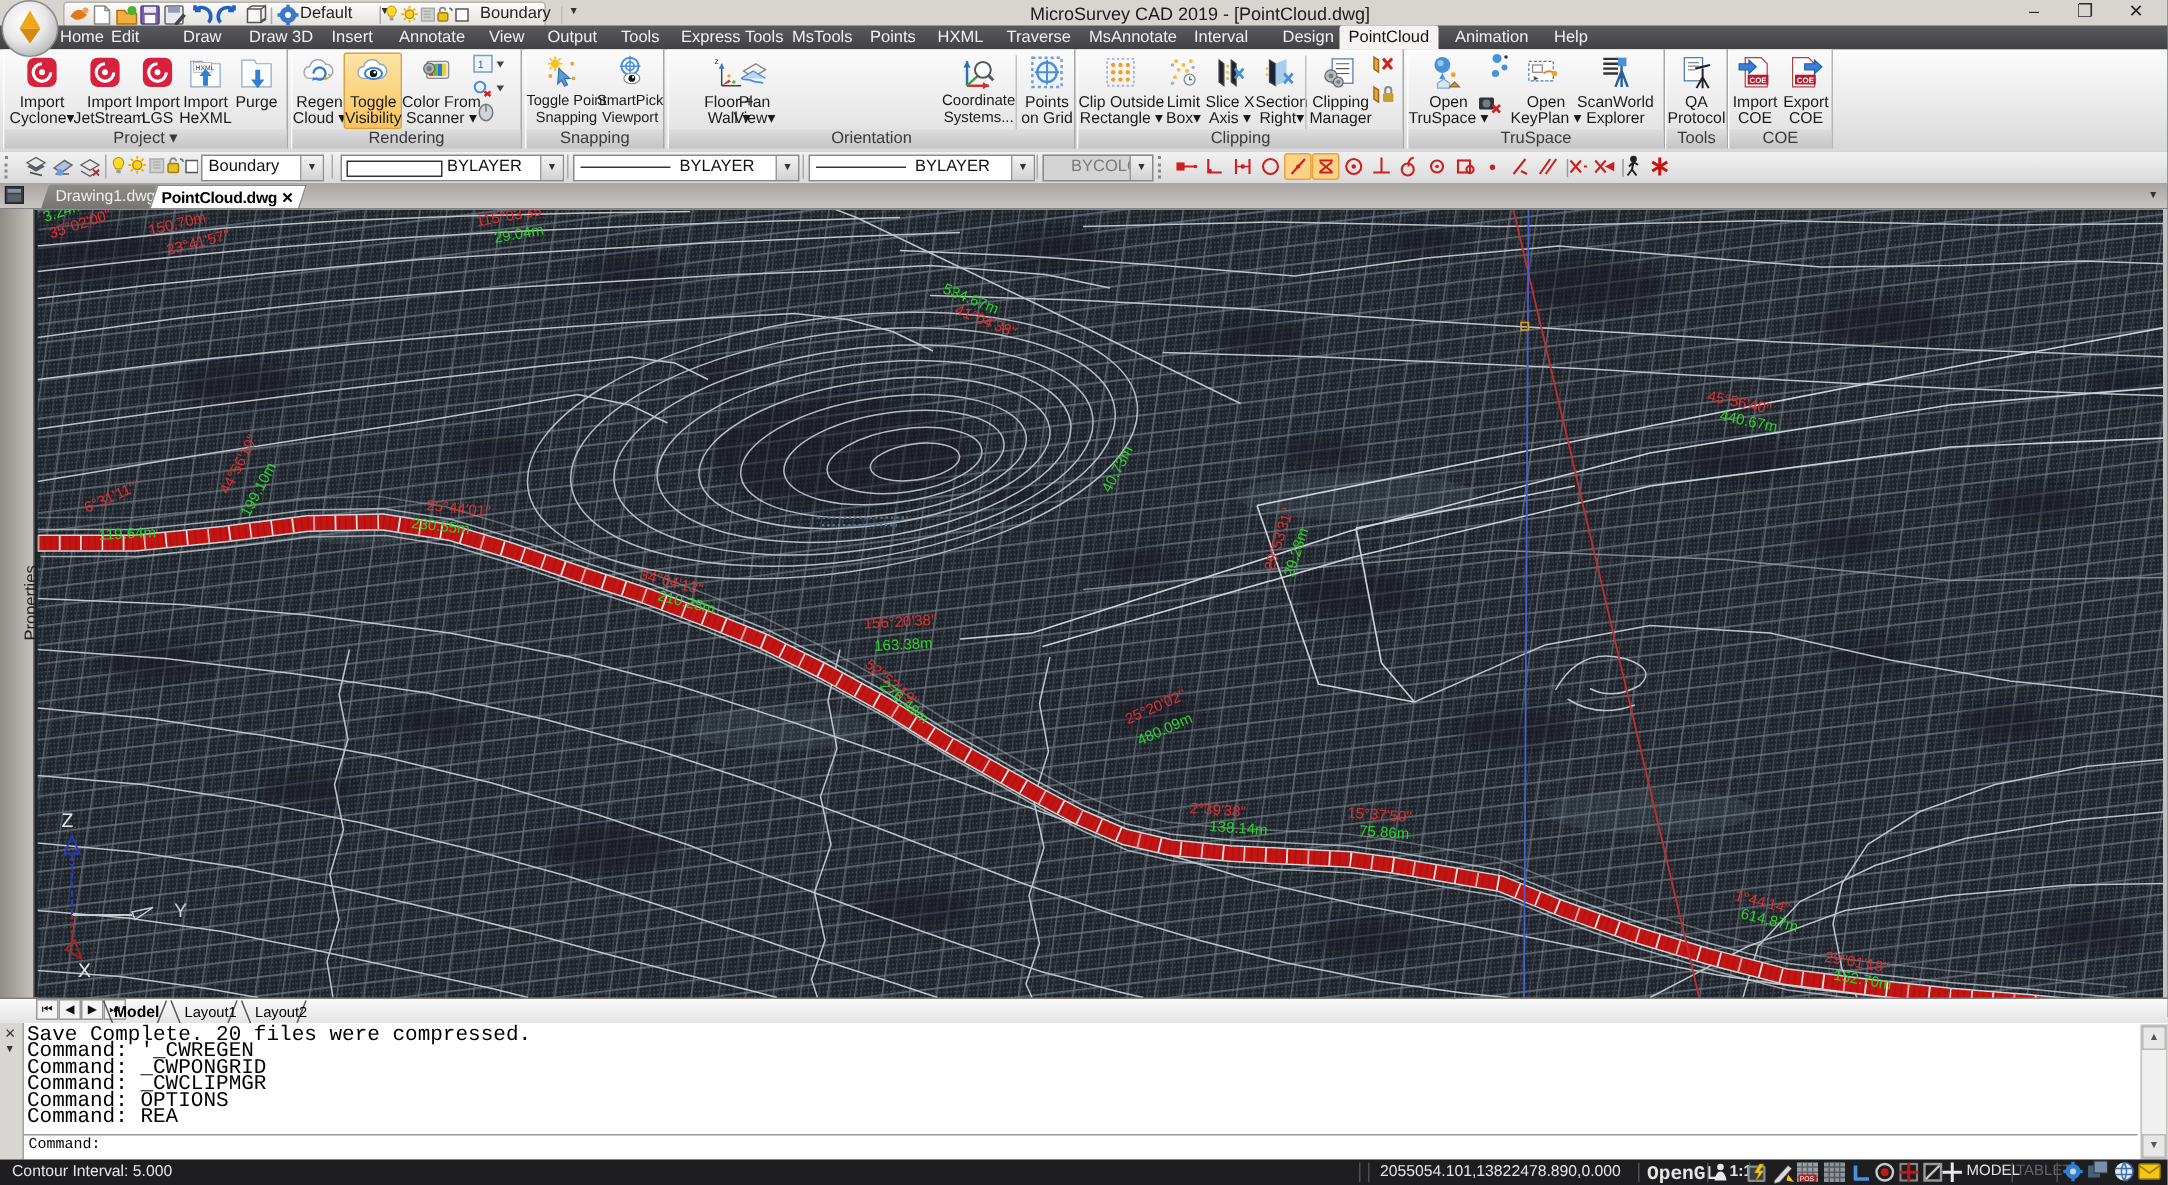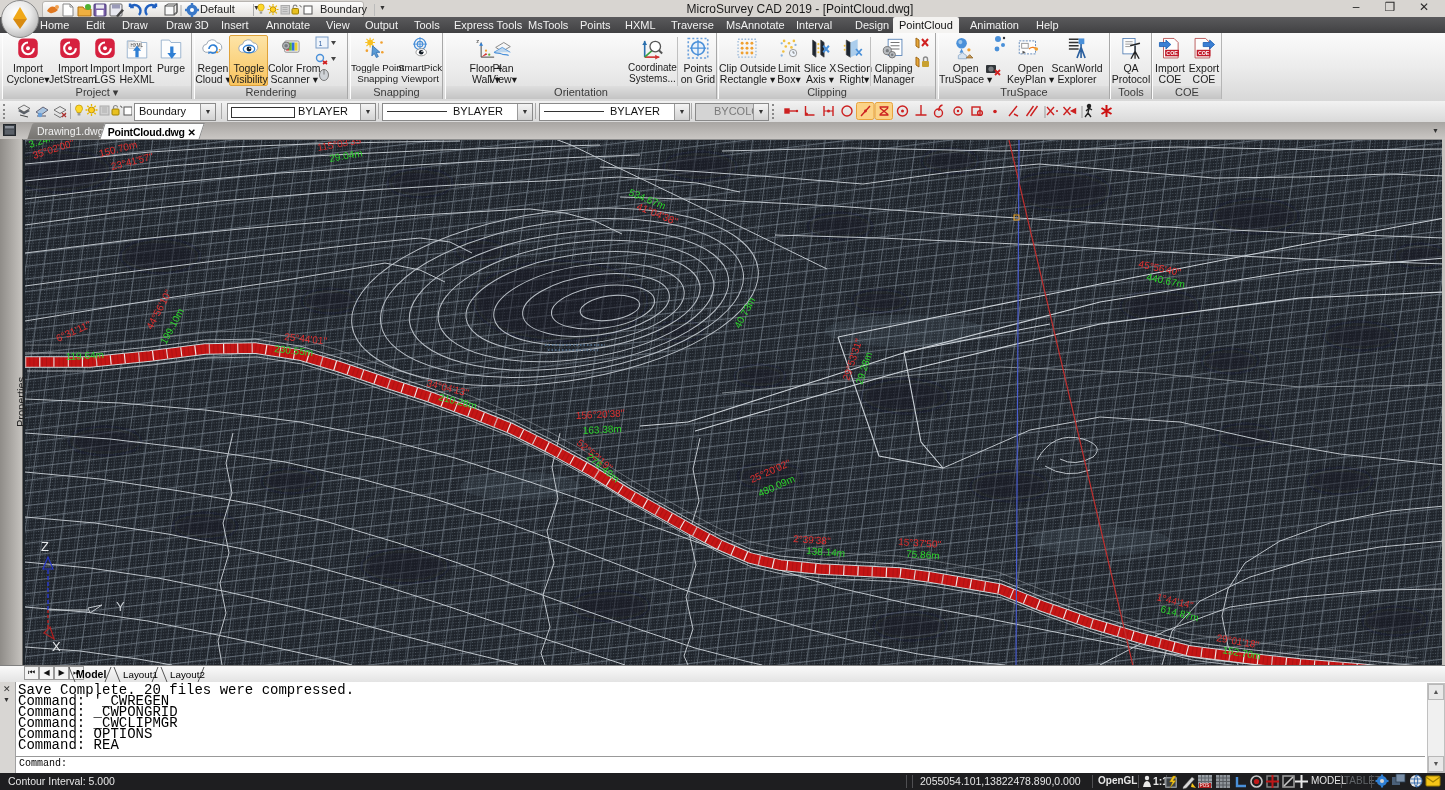--- a/index.html
+++ b/index.html
@@ -135,21 +135,21 @@
 </div>
 <div class="abs" id="apporb">
     <div class="kite"></div>
     <div class="kite2"></div>
   </div>
 <div class="abs" id="title-text">MicroSurvey CAD 2019 - [PointCloud.dwg]</div>
 <div class="abs" id="winbtns"><span>–</span><span>❐</span><span>✕</span></div>
 
 <div class="abs" id="menubar">
 <span class="tab" style="left:30px;">Home</span>
-<span class="tab" style="left:76px;">Edit</span>
+<span class="tab" style="left:64px;">Edit</span>
 <span class="tab" style="left:112px;">Draw</span>
 <span class="tab" style="left:156px;">Draw 3D</span>
 <span class="tab" style="left:211px;">Insert</span>
 <span class="tab" style="left:256px;">Annotate</span>
 <span class="tab" style="left:316px;">View</span>
 <span class="tab" style="left:355px;">Output</span>
 <span class="tab" style="left:404px;">Tools</span>
 <span class="tab" style="left:444px;">Express Tools</span>
 <span class="tab" style="left:518px;">MsTools</span>
 <span class="tab" style="left:570px;">Points</span>
@@ -851,21 +851,21 @@
 Command: REA</div>
 <div class="abs" id="cmdline">Command:</div>
 <div class="abs" id="cmdscroll">
     <span style="position:absolute;left:0;top:0;width:14px;height:14px;border:1px solid #b8b8b8;background:#e8e8e8;font-size:7px;text-align:center;line-height:14px;color:#555;">▲</span>
     <span style="position:absolute;left:0;bottom:0;width:14px;height:14px;border:1px solid #b8b8b8;background:#e8e8e8;font-size:7px;text-align:center;line-height:14px;color:#555;">▼</span>
   </div>
 
 <div class="abs" id="status">
   <span class="it" style="left:8px;font-size:10.5px;text-align:right;">Contour Interval: 5.000</span>
   <span class="it" style="left:920px;font-size:10.5px;">2055054.101,13822478.890,0.000</span>
-  <span class="it" style="left:1098px;font-size:10px;font-weight:bold;">OpenGL</span>
+  <span class="it" style="left:1098px;font-size:13px;font-weight:bold;font-family:Liberation Mono, monospace;">OpenGL</span>
   <span class="it" style="left:1153px;font-size:10.5px;font-weight:bold;">1:1</span>
   <span class="it" style="left:1311px;font-size:10px;">MODEL</span>
   <span class="it" style="left:1344px;color:#62666a;font-size:10px;">TABLET</span>
 <svg style="position:absolute;left:905px;top:0;" width="540" height="17" viewBox="0 0 540 17">
 <g stroke="#4f4f52" stroke-width="1">
         <path d="M1.5 2 v13 M7.5 2 v13 M187.5 2 v13 M233.5 2 v13 M261.5 2 v13 M436.5 2 v13 M466.5 2 v13"></path>
       </g>
 <g transform="translate(237,2)">
         <circle cx="5" cy="3" r="2.2" fill="#e8e8e8"></circle>
         <path d="M1 12 q1-6 4-6 q3 0 4 6 z" fill="#e8e8e8"></path>

